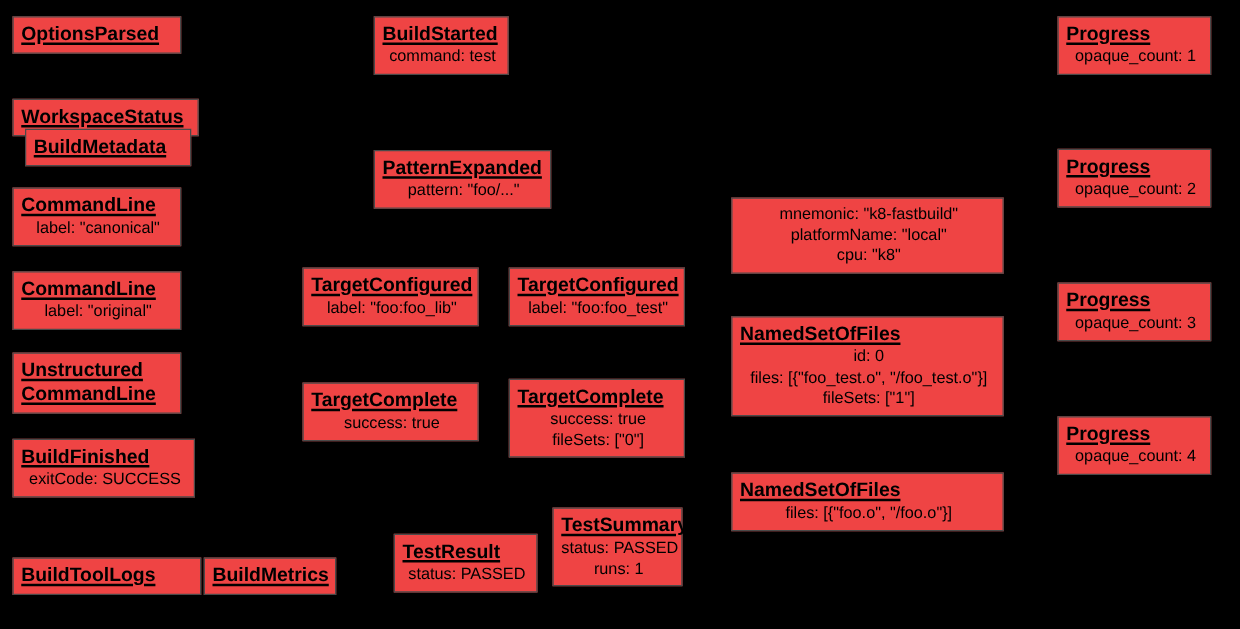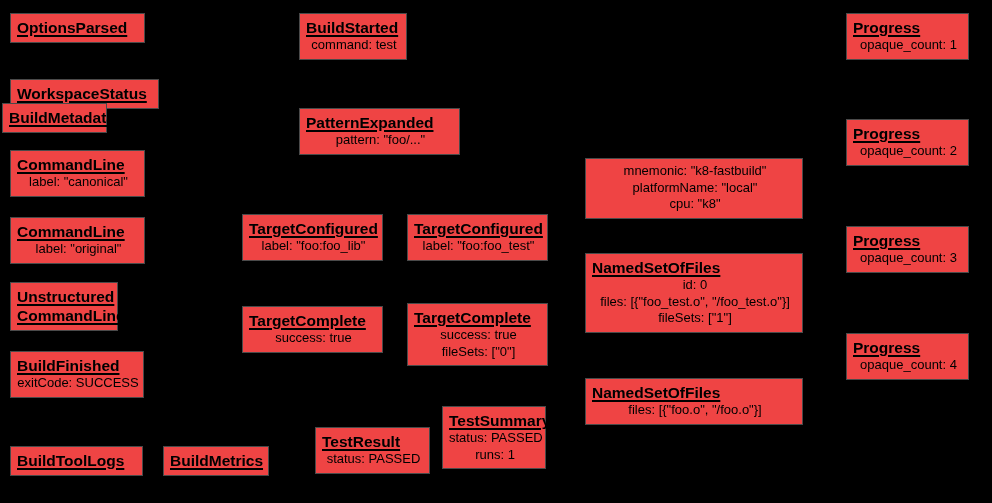--- a/index.html
+++ b/index.html
@@ -43,58 +43,58 @@
 <div id="canvas">
 
   <div class="box" style="left:10px; top:13px; width:135px;">
     <div class="title">OptionsParsed</div>
   </div>
 
   <div class="box" style="left:10px; top:59px; width:149px;margin-top:20px;">
     <div class="title">WorkspaceStatus</div>
   </div>
 
-  <div class="box" style="left:2px; top:103px; width:105px;">
+  <div class="box" style="left:20px; top:103px; width:133px;">
     <div class="title">BuildMetadata</div>
   </div>
 
   <div class="box" style="left:10px; top:150px; width:135px;">
     <div class="title">CommandLine</div>
     <div class="attr">label: "canonical"</div>
   </div>
 
   <div class="box" style="left:10px; top:217px; width:135px;">
     <div class="title">CommandLine</div>
     <div class="attr">label: "original"</div>
   </div>
 
-  <div class="box" style="left:10px; top:282px; width:108px;">
+  <div class="box" style="left:10px; top:282px; width:135px;">
     <div class="title">Unstructured</div>
     <div class="title">CommandLine</div>
   </div>
 
-  <div class="box" style="left:10px; top:351px; width:134px;">
+  <div class="box" style="left:10px; top:351px; width:146px;">
     <div class="title">BuildFinished</div>
     <div class="attr">exitCode: SUCCESS</div>
   </div>
 
-  <div class="box" style="left:10px; top:446px; width:133px;">
+  <div class="box" style="left:10px; top:446px; width:151px;">
     <div class="title">BuildToolLogs</div>
   </div>
 
   <div class="box" style="left:163px; top:446px; width:106px;">
     <div class="title">BuildMetrics</div>
   </div>
 
   <div class="box" style="left:299px; top:13px; width:108px;">
     <div class="title">BuildStarted</div>
     <div class="attr">command: test</div>
   </div>
 
-  <div class="box" style="left:299px; top:108px; width:161px;">
+  <div class="box" style="left:299px; top:120px; width:142px;">
     <div class="title">PatternExpanded</div>
     <div class="attr">pattern: "foo/..."</div>
   </div>
 
   <div class="box" style="left:242px; top:214px; width:141px;">
     <div class="title">TargetConfigured</div>
     <div class="attr">label: "foo:foo_lib"</div>
   </div>
 
   <div class="box" style="left:407px; top:214px; width:141px;">

